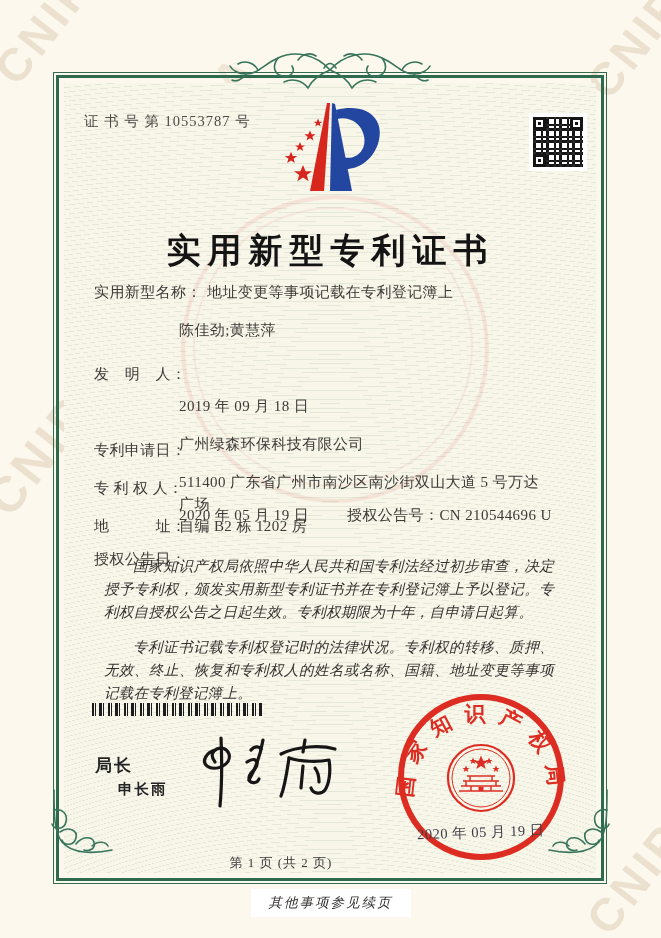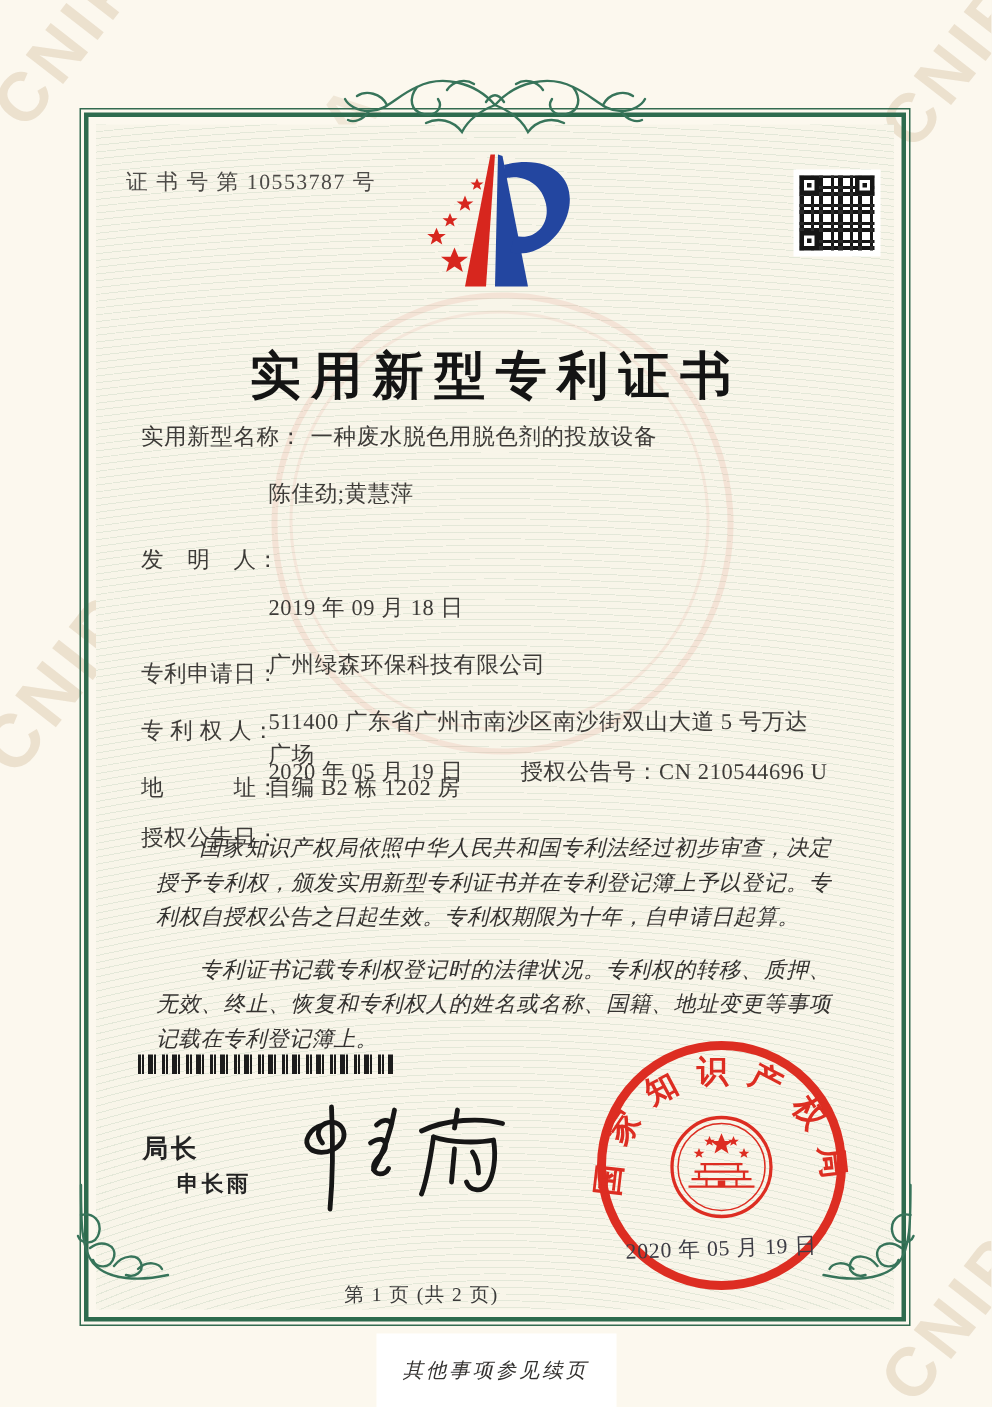--- a/index.html
+++ b/index.html
@@ -116,21 +116,21 @@
   }
   .signature{position:absolute;left:185px;top:732px;}
   .seal{position:absolute;left:394px;top:690px;opacity:.95;}
   
   .page-info{
     position:absolute;left:0;top:854px;width:562px;text-align:center;
     font-size:13px;color:#3a3a3a;letter-spacing:1px;
   }
   .footer-note{
     position:absolute;left:50%;top:889px;transform:translateX(-50%);
-    background:#ffffff;padding:16px 18px;
+    background:#ffffff;padding:5px 18px;
     font-size:13.5px;font-style:italic;color:#343230;letter-spacing:2px;
     white-space:nowrap;
   }
 </style>
 </head>
 <body>
 
 <div class="page">
 
   <span class="wm wm1">CNIPA</span>
@@ -209,21 +209,21 @@
     <div class="qr-pattern">
       <div class="finder tl"></div>
       <div class="finder tr"></div>
       <div class="finder bl"></div>
     </div>
   </div>
 
   <div class="title">实用新型专利证书</div>
 
   <div class="row r1">
-    <span class="lbl lbl-w">实用新型名称：</span><span>一种废水脱色用脱色剂的投放设备</span>
+    <span class="lbl lbl-w">实用新型名称：</span><span>地址变更等事项记载在专利登记簿上</span>
   </div>
   <div class="row r2">
     <span class="lbl lbl-n">发　明　人：</span><span>陈佳劲;黄慧萍</span>
   </div>
   <div class="row r4">
     <span class="lbl lbl-n">专利申请日：</span><span>2019 年 09 月 18 日</span>
   </div>
   <div class="row r5">
     <span class="lbl lbl-n">专 利 权 人：</span><span>广州绿森环保科技有限公司</span>
   </div>

